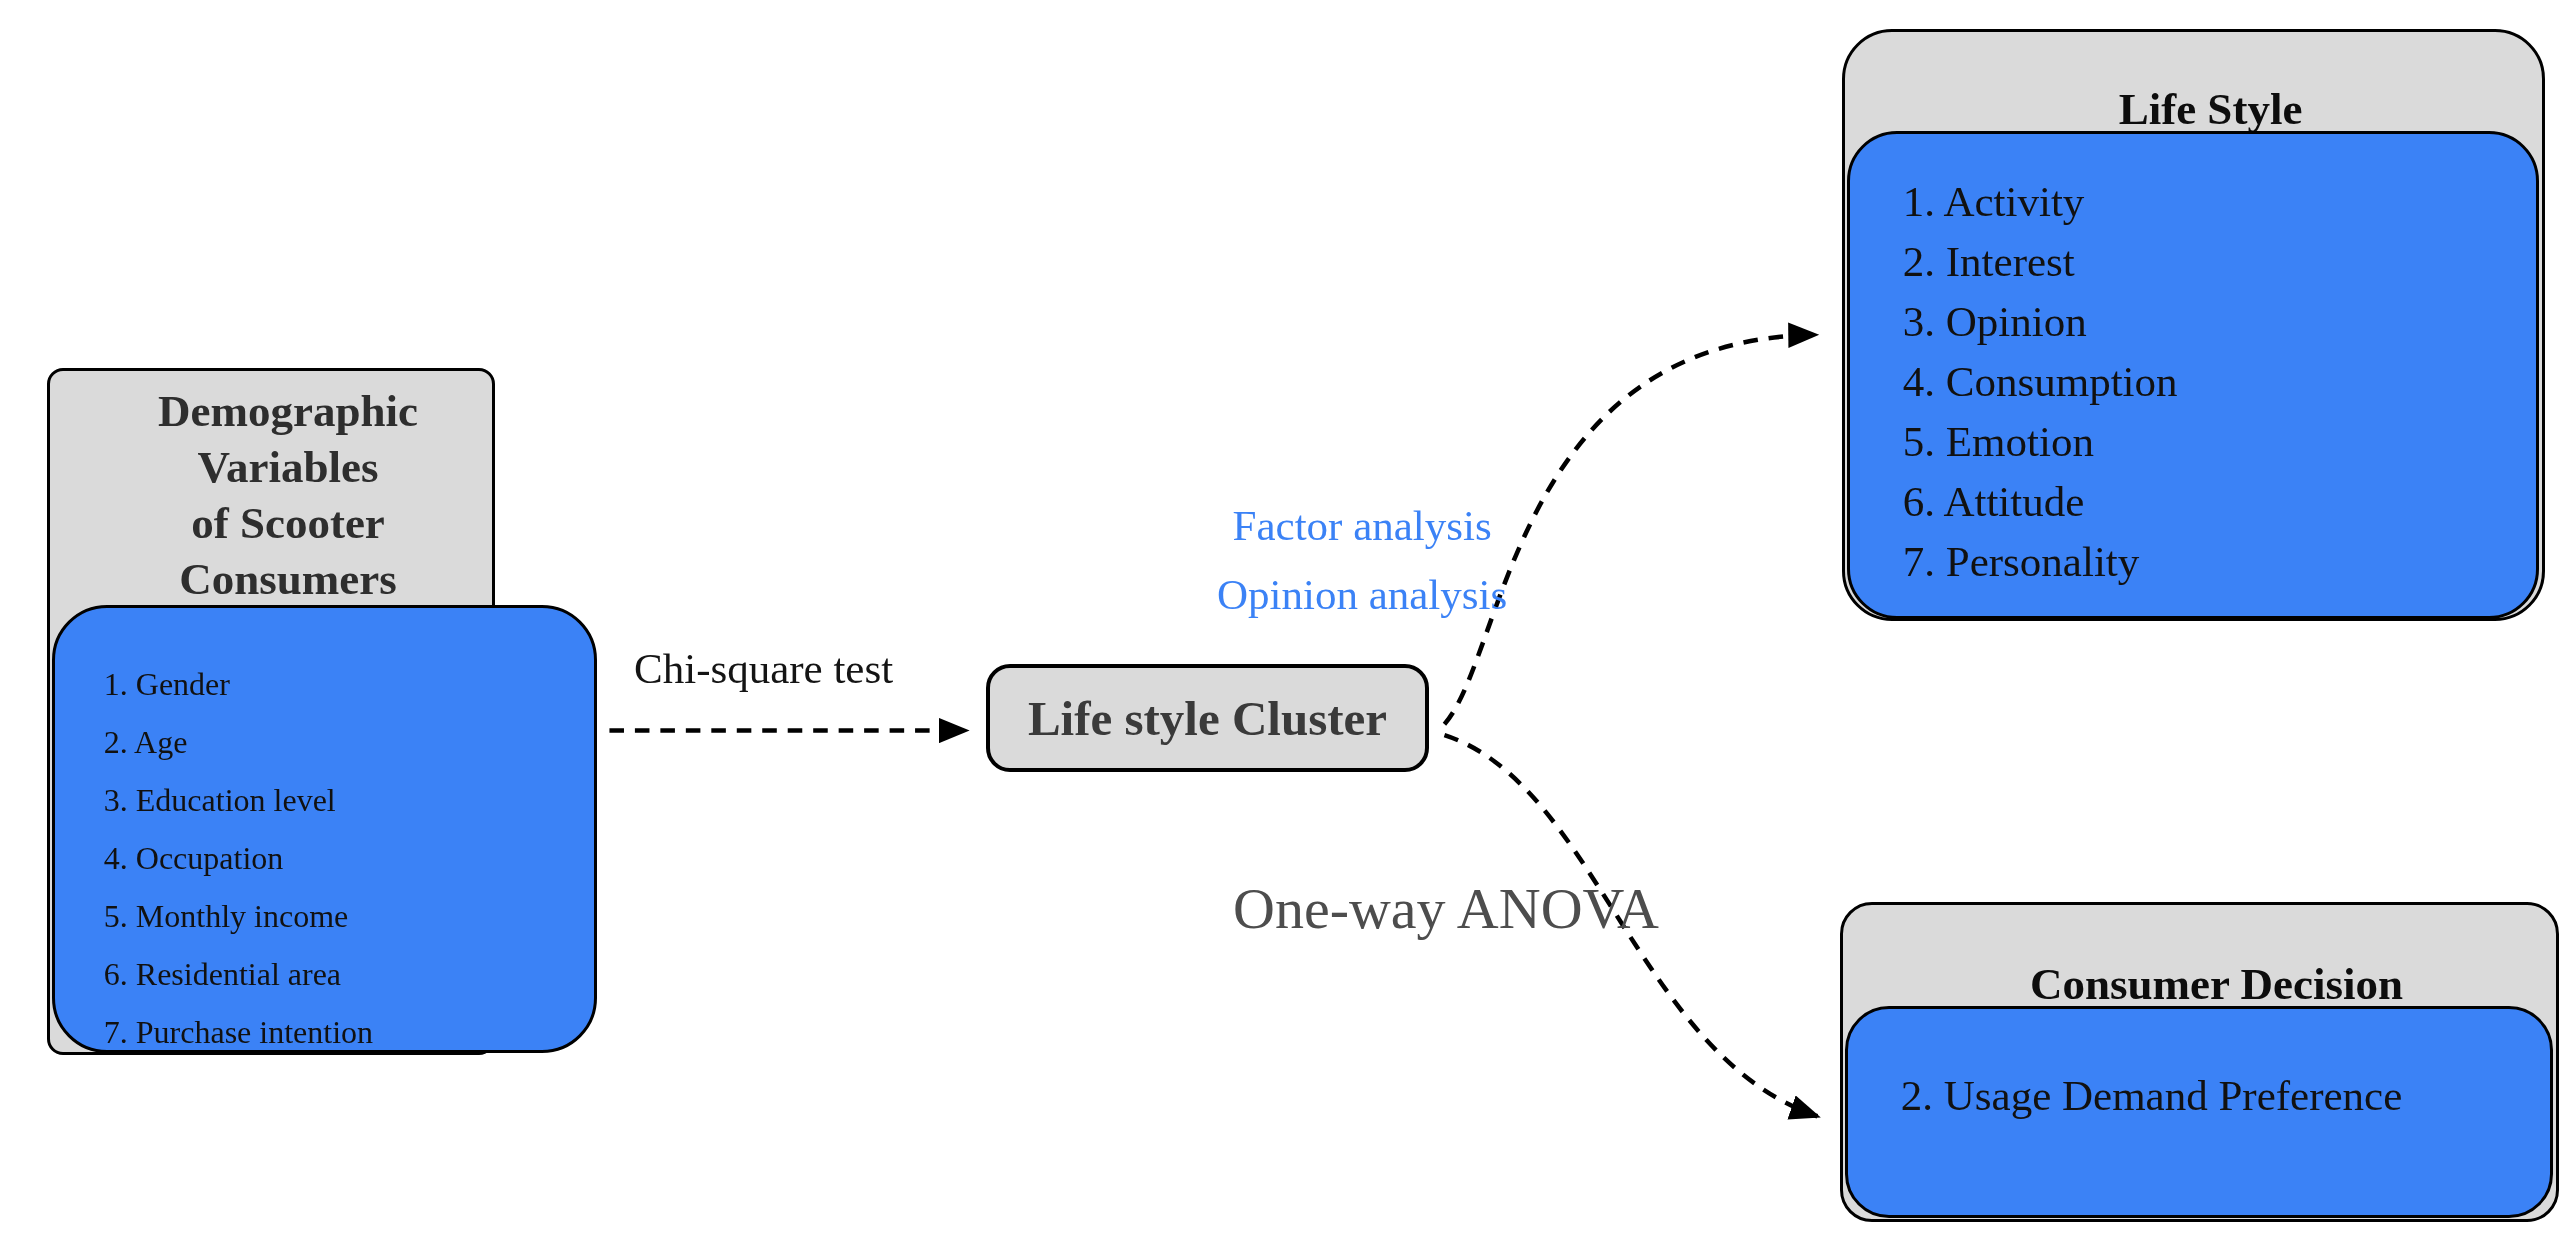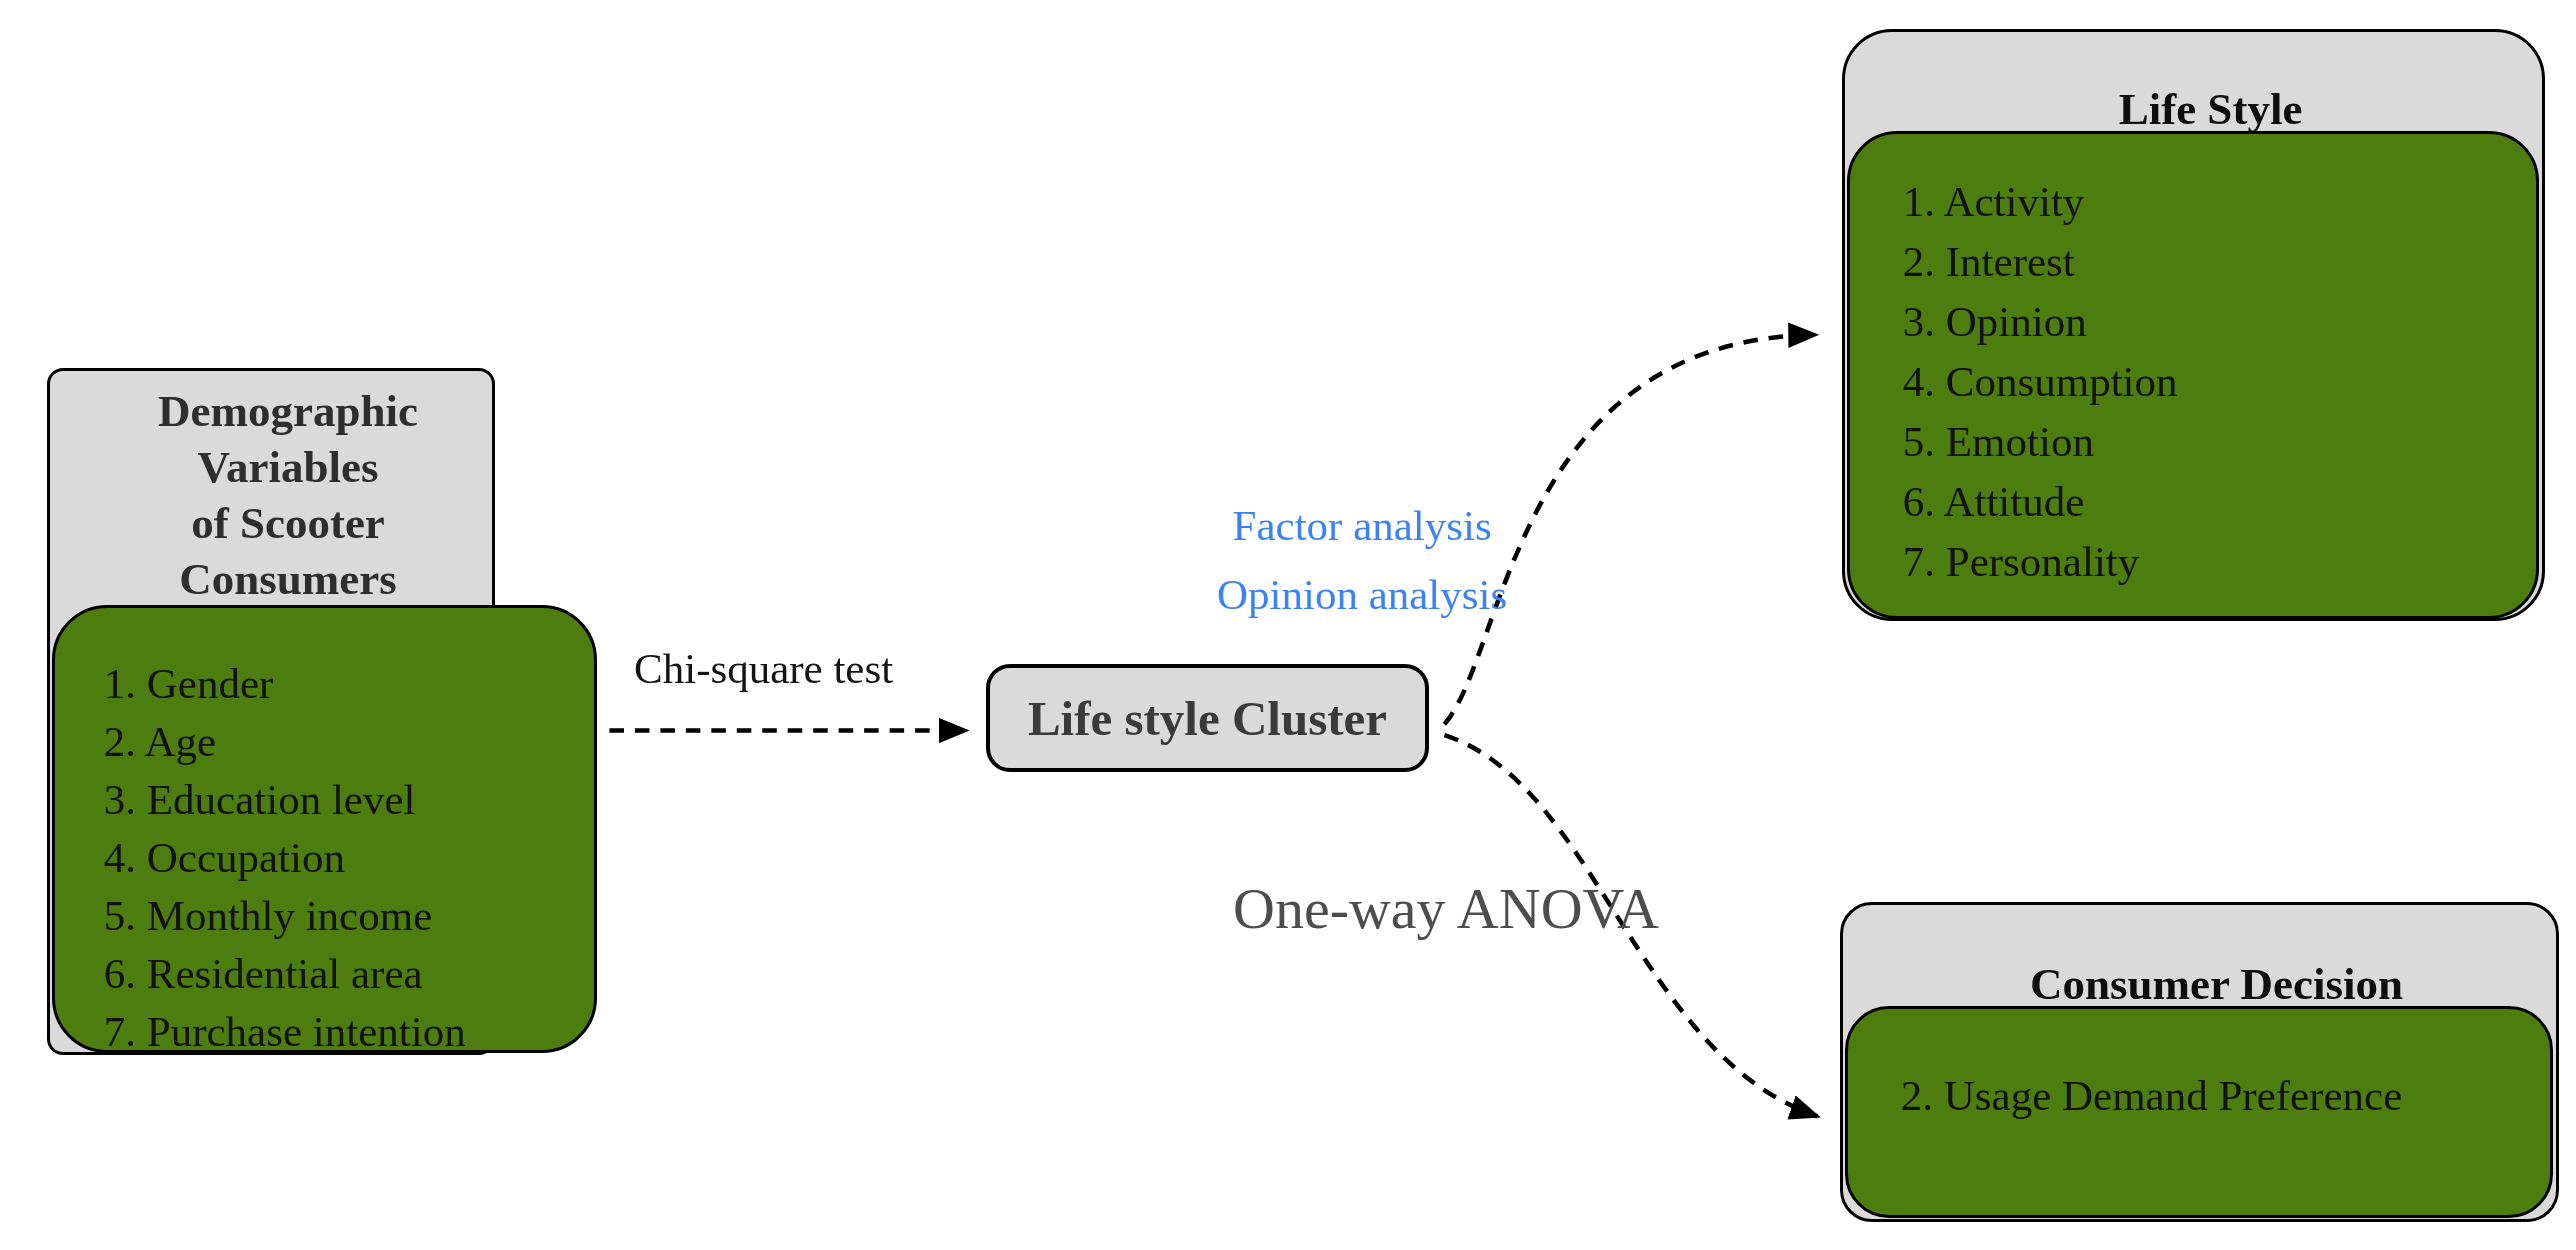--- a/index.html
+++ b/index.html
@@ -12,21 +12,21 @@
     overflow:hidden;
   }
   .outer-box{
     position:absolute;
     background:#dadada;
     border:3.6px solid #000000;
     box-sizing:border-box;
   }
   .inner-box{
     position:absolute;
-    background:#4d7c0f;
+    background:#3b82f6;
     border:3.6px solid #000000;
     box-sizing:border-box;
   }
   .box-header{
     position:absolute;left:0;right:0;
     display:flex;flex-direction:column;align-items:center;justify-content:flex-end;
     font-weight:bold;
     color:#161616;
     text-align:center;
     margin-left:34px;
@@ -35,21 +35,21 @@
     list-style:none;margin:0;padding:0;
   }
   ul.item-list li{white-space:nowrap;}
   .free-label{position:absolute;white-space:nowrap;}
   svg#arrow-layer{position:absolute;left:0;top:0;pointer-events:none;}
 
   
   #demographic-box{left:47px;top:368px;width:448px;height:687px;border-radius:16px;}
   #demographic-header{top:27px;height:209px;font-size:45px;line-height:56px;color:#2e2e2e;}
   #demographic-inner{left:1.8px;top:234px;width:545px;height:448px;border-radius:55px;}
-  #demographic-inner ul{padding:47px 18px 0 49px;font-size:43px;line-height:58px;}
+  #demographic-inner ul{padding:47px 18px 0 49px;font-size:32px;line-height:58px;}
 
   
   #cluster-box{
     left:986px;top:664px;width:443px;height:108px;border-radius:24px;
     border-width:4.5px;
     display:flex;align-items:center;justify-content:center;
     font-size:49px;font-weight:bold;color:#3a3a3a;
   }
 
   

